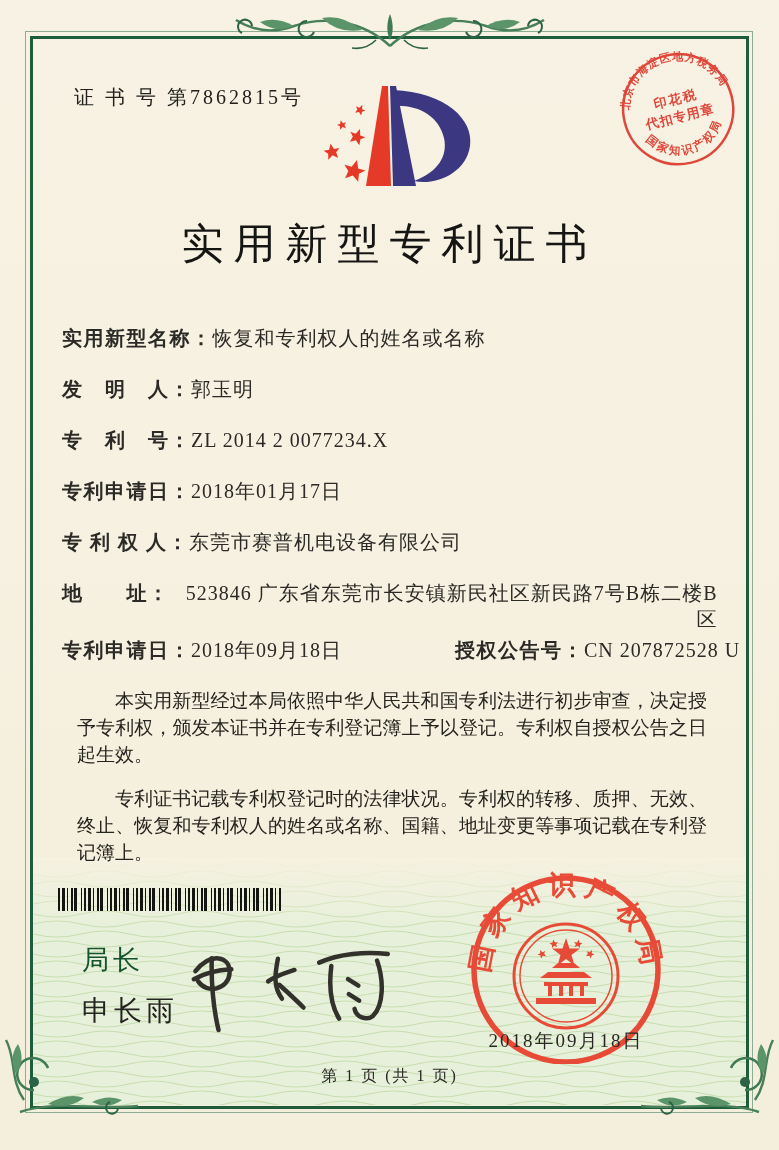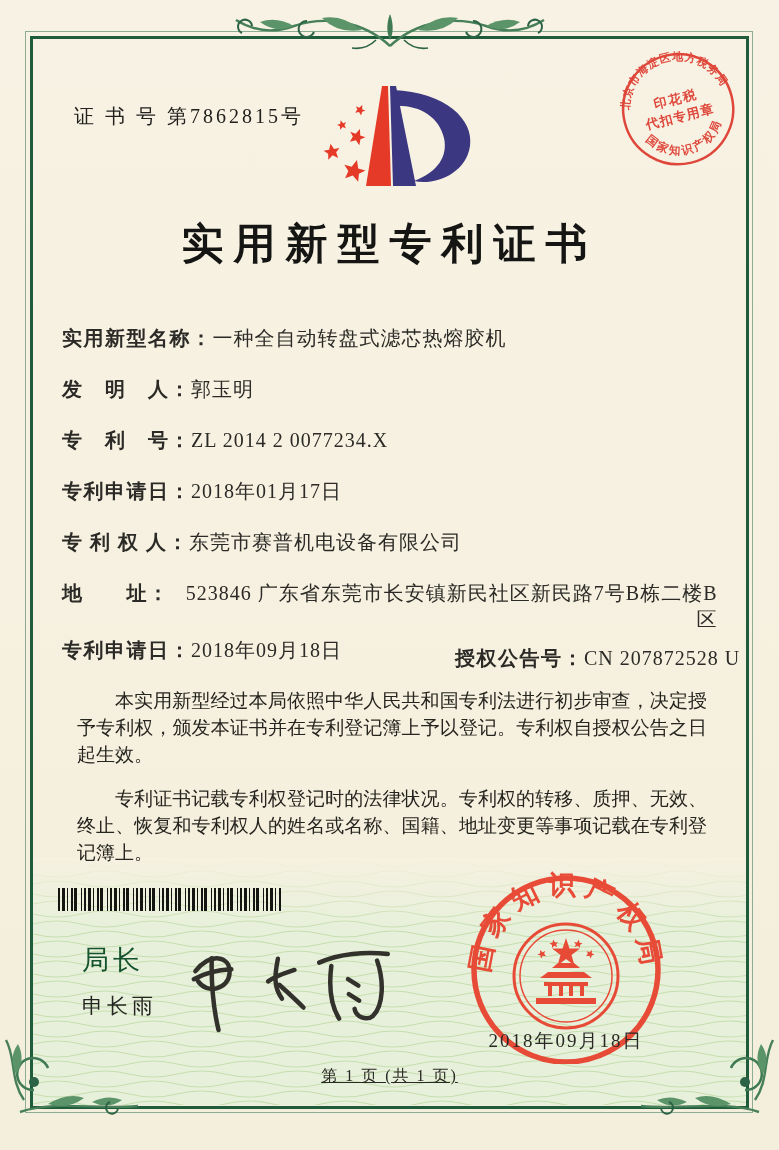--- a/index.html
+++ b/index.html
@@ -13,45 +13,45 @@
                border:1.5px solid #8aad94;z-index:4;pointer-events:none;}
   .frame-inner{position:absolute;inset:3.5px;border:3px solid #1e5c3c;}
 
   
   .green-zone{left:33px;top:858px;width:713px;height:247px;
               background:#e7f0da;overflow:hidden;z-index:1;}
   .green-zone .fade{position:absolute;left:0;top:0;width:100%;height:70px;
               background:linear-gradient(#f6f1e1,rgba(246,241,225,0));}
 
   
-  .cert-no{left:74px;top:84px;font-size:20px;letter-spacing:3px;color:#22211e;z-index:5;margin-top:19px;}
-  .title{left:0;top:216px;width:779px;text-align:center;font-size:42px;font-weight:bold;
+  .cert-no{left:74px;top:84px;font-size:20px;letter-spacing:3px;color:#22211e;z-index:5;}
+  .title{left:0;top:216px;width:779px;text-align:center;font-size:42px;font-weight:normal;
          letter-spacing:10px;color:#151513;z-index:5;}
   .fields{left:62px;top:325px;width:668px;z-index:5;font-size:20px;color:#2b2a26;letter-spacing:1.5px;}
   .frow{position:absolute;left:0;white-space:nowrap;}
   .frow .lab{white-space:pre;font-weight:bold;}
   .frow .val{letter-spacing:1px;}
   .frow-addr{white-space:normal;text-align:right;}
   .frow-addr .val{display:inline-block;vertical-align:top;max-width:548px;line-height:26px;white-space:normal;}
-  .grant-right{position:absolute;left:393px;top:0;white-space:nowrap;margin-top:8px;}
+  .grant-right{position:absolute;left:393px;top:0;white-space:nowrap;}
   .paras{left:60px;top:670px;width:664px;z-index:5;font-size:19px;line-height:27px;
          color:#26241f;text-align:justify;}
   .paras p{margin:17px;text-indent:2em;}
   .barcode{left:58px;top:888px;width:223px;height:23px;z-index:5;
     background:repeating-linear-gradient(90deg,
       #141411 0 2px,rgba(0,0,0,0) 2px 4px,
       #141411 4px 7px,rgba(0,0,0,0) 7px 9px,
       #141411 9px 10px,rgba(0,0,0,0) 10px 13px,
       #141411 13px 15px,rgba(0,0,0,0) 15px 16px,
       #141411 16px 19px,rgba(0,0,0,0) 19px 23px,
       #141411 23px 24px,rgba(0,0,0,0) 24px 26px);}
   .officer-title{left:82px;top:942px;font-size:27px;letter-spacing:4px;color:#14532d;z-index:5;}
-  .officer-name{left:82px;top:992px;font-size:21px;letter-spacing:4px;color:#242420;z-index:5;}
+  .officer-name{left:82px;top:992px;font-size:28px;letter-spacing:4px;color:#242420;z-index:5;}
   .footer{left:0;top:1066px;width:779px;text-align:center;font-size:16px;
-          letter-spacing:2px;color:#2a2924;z-index:5;text-decoration:underline;}
+          letter-spacing:2px;color:#2a2924;z-index:5;}
 
   
   .tax-stamp{left:612px;top:45px;z-index:6;transform:rotate(-14deg);opacity:.92;}
   .logo{left:296px;top:80px;z-index:5;}
   .signature{left:182px;top:928px;z-index:6;}
   .seal{left:460px;top:864px;z-index:6;opacity:.95;}
   .orn-top{left:228px;top:6px;z-index:5;}
   .orn-bl{left:0px;top:1030px;z-index:5;}
   .orn-br{left:639px;top:1030px;z-index:5;transform:scaleX(-1);}
   svg text{font-family:"Liberation Serif","DejaVu Serif",serif;}
@@ -167,21 +167,21 @@
   <use href="#star5" transform="translate(46,45) scale(0.5) rotate(-15)" fill="#e63a28"></use>
   <use href="#star5" transform="translate(61,57) scale(0.85) rotate(20)" fill="#e63a28"></use>
   <use href="#star5" transform="translate(36,72) scale(0.85) rotate(-10)" fill="#e63a28"></use>
   <use href="#star5" transform="translate(58,91) scale(1.15) rotate(15)" fill="#e63a28"></use>
 </svg>
 
 <div class="abs title">实用新型专利证书</div>
 
 <div class="abs fields">
   <div class="frow" style="top:0">
-    <span class="lab">实用新型名称：</span><span class="val">一种全自动转盘式滤芯热熔胶机</span>
+    <span class="lab">实用新型名称：</span><span class="val">恢复和专利权人的姓名或名称</span>
   </div>
   <div class="frow" style="top:51px">
     <span class="lab">发　明　人：</span><span class="val">郭玉明</span>
   </div>
   <div class="frow" style="top:102px">
     <span class="lab">专　利　号：</span><span class="val">ZL 2014 2 0077234.X</span>
   </div>
   <div class="frow" style="top:153px">
     <span class="lab">专利申请日：</span><span class="val">2018年01月17日</span>
   </div>

